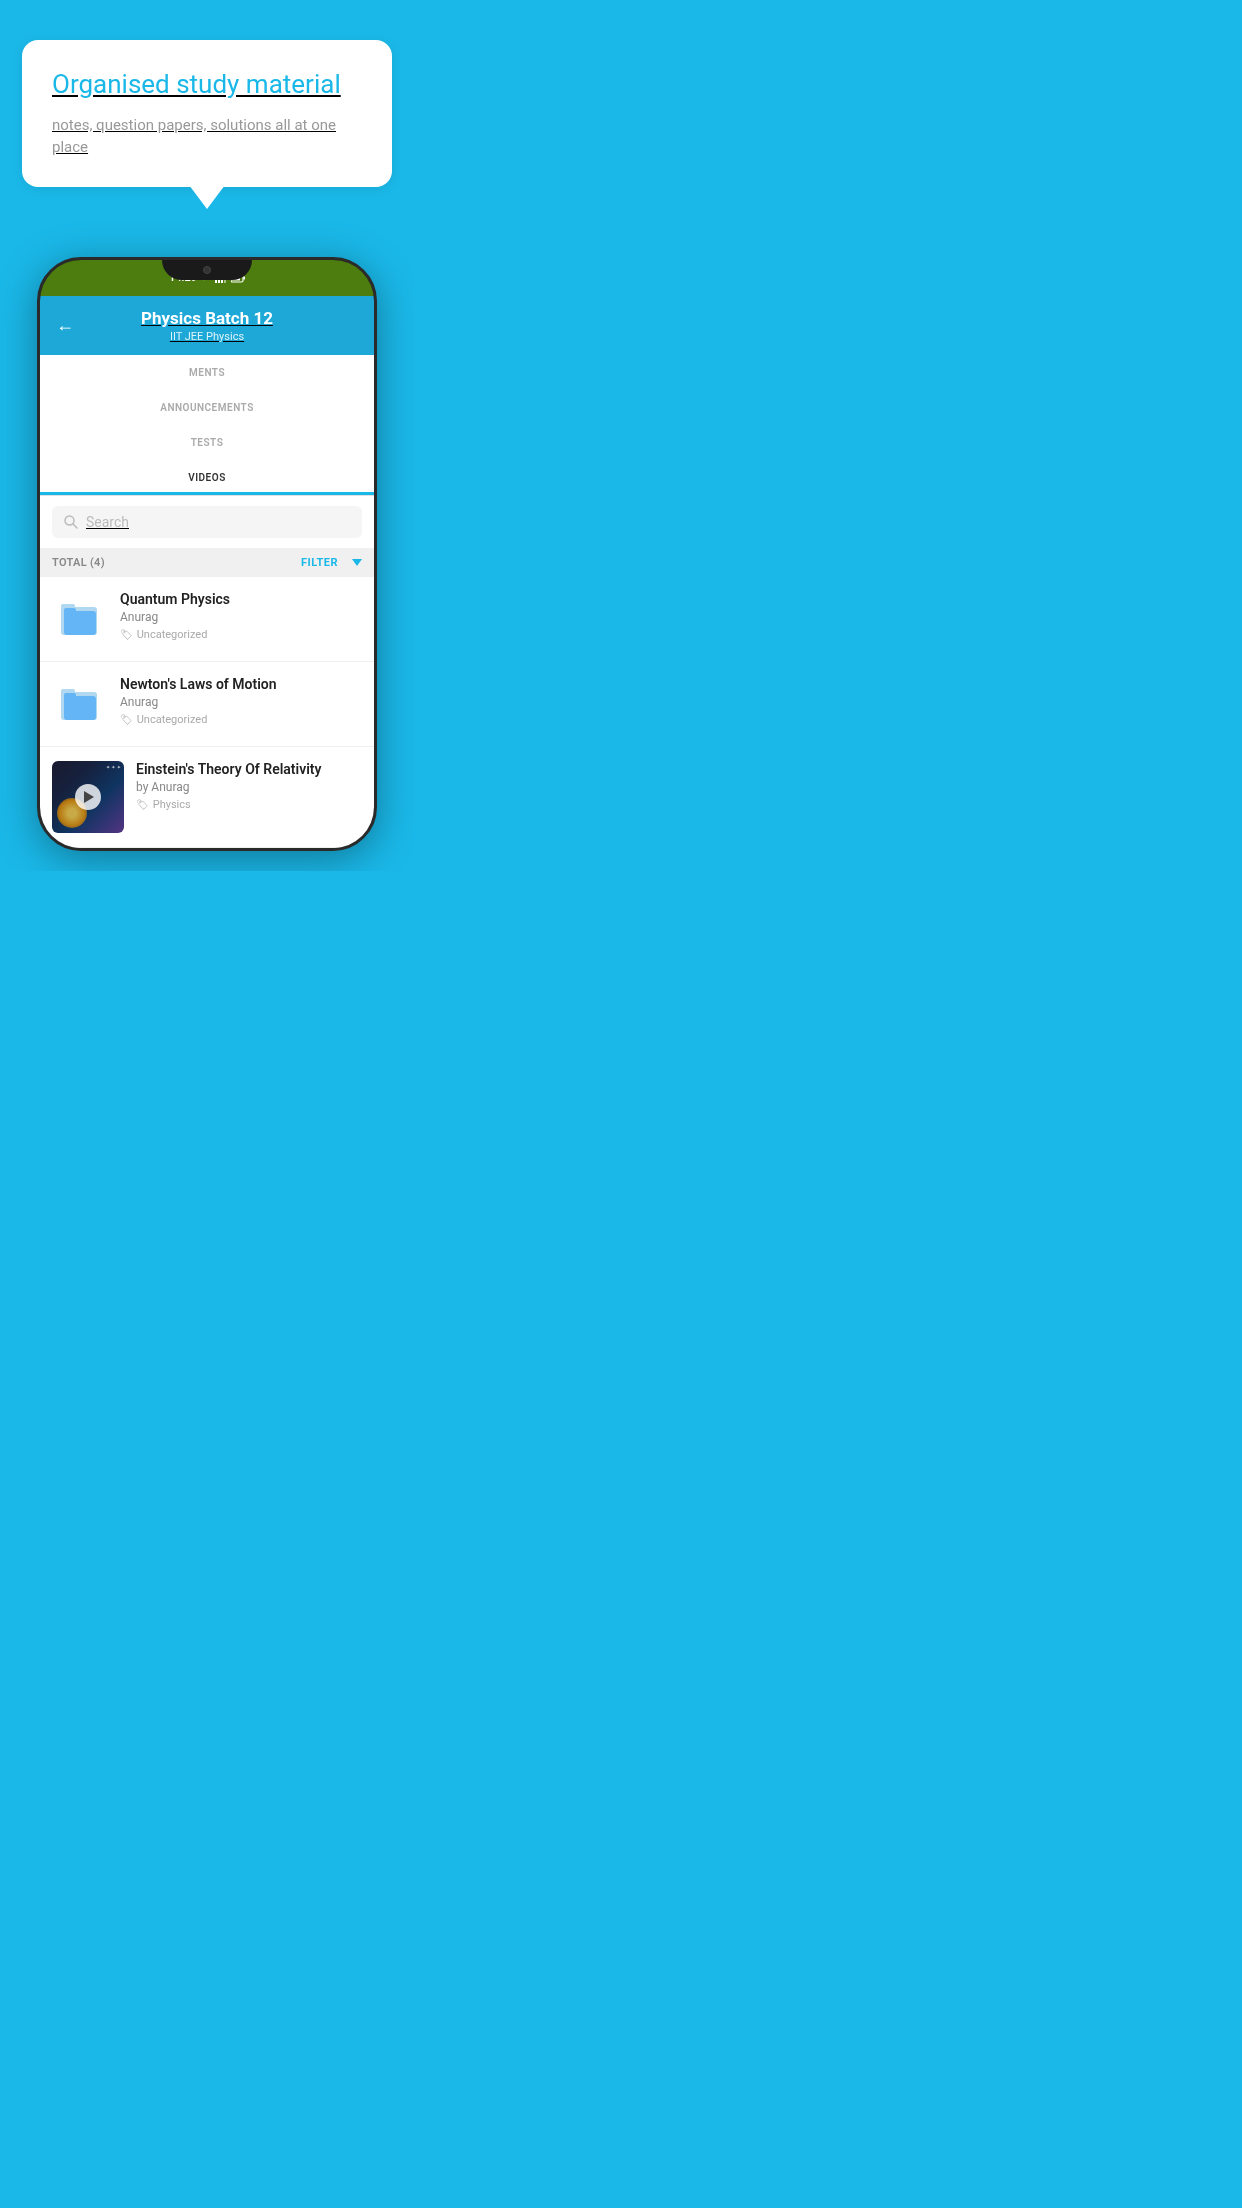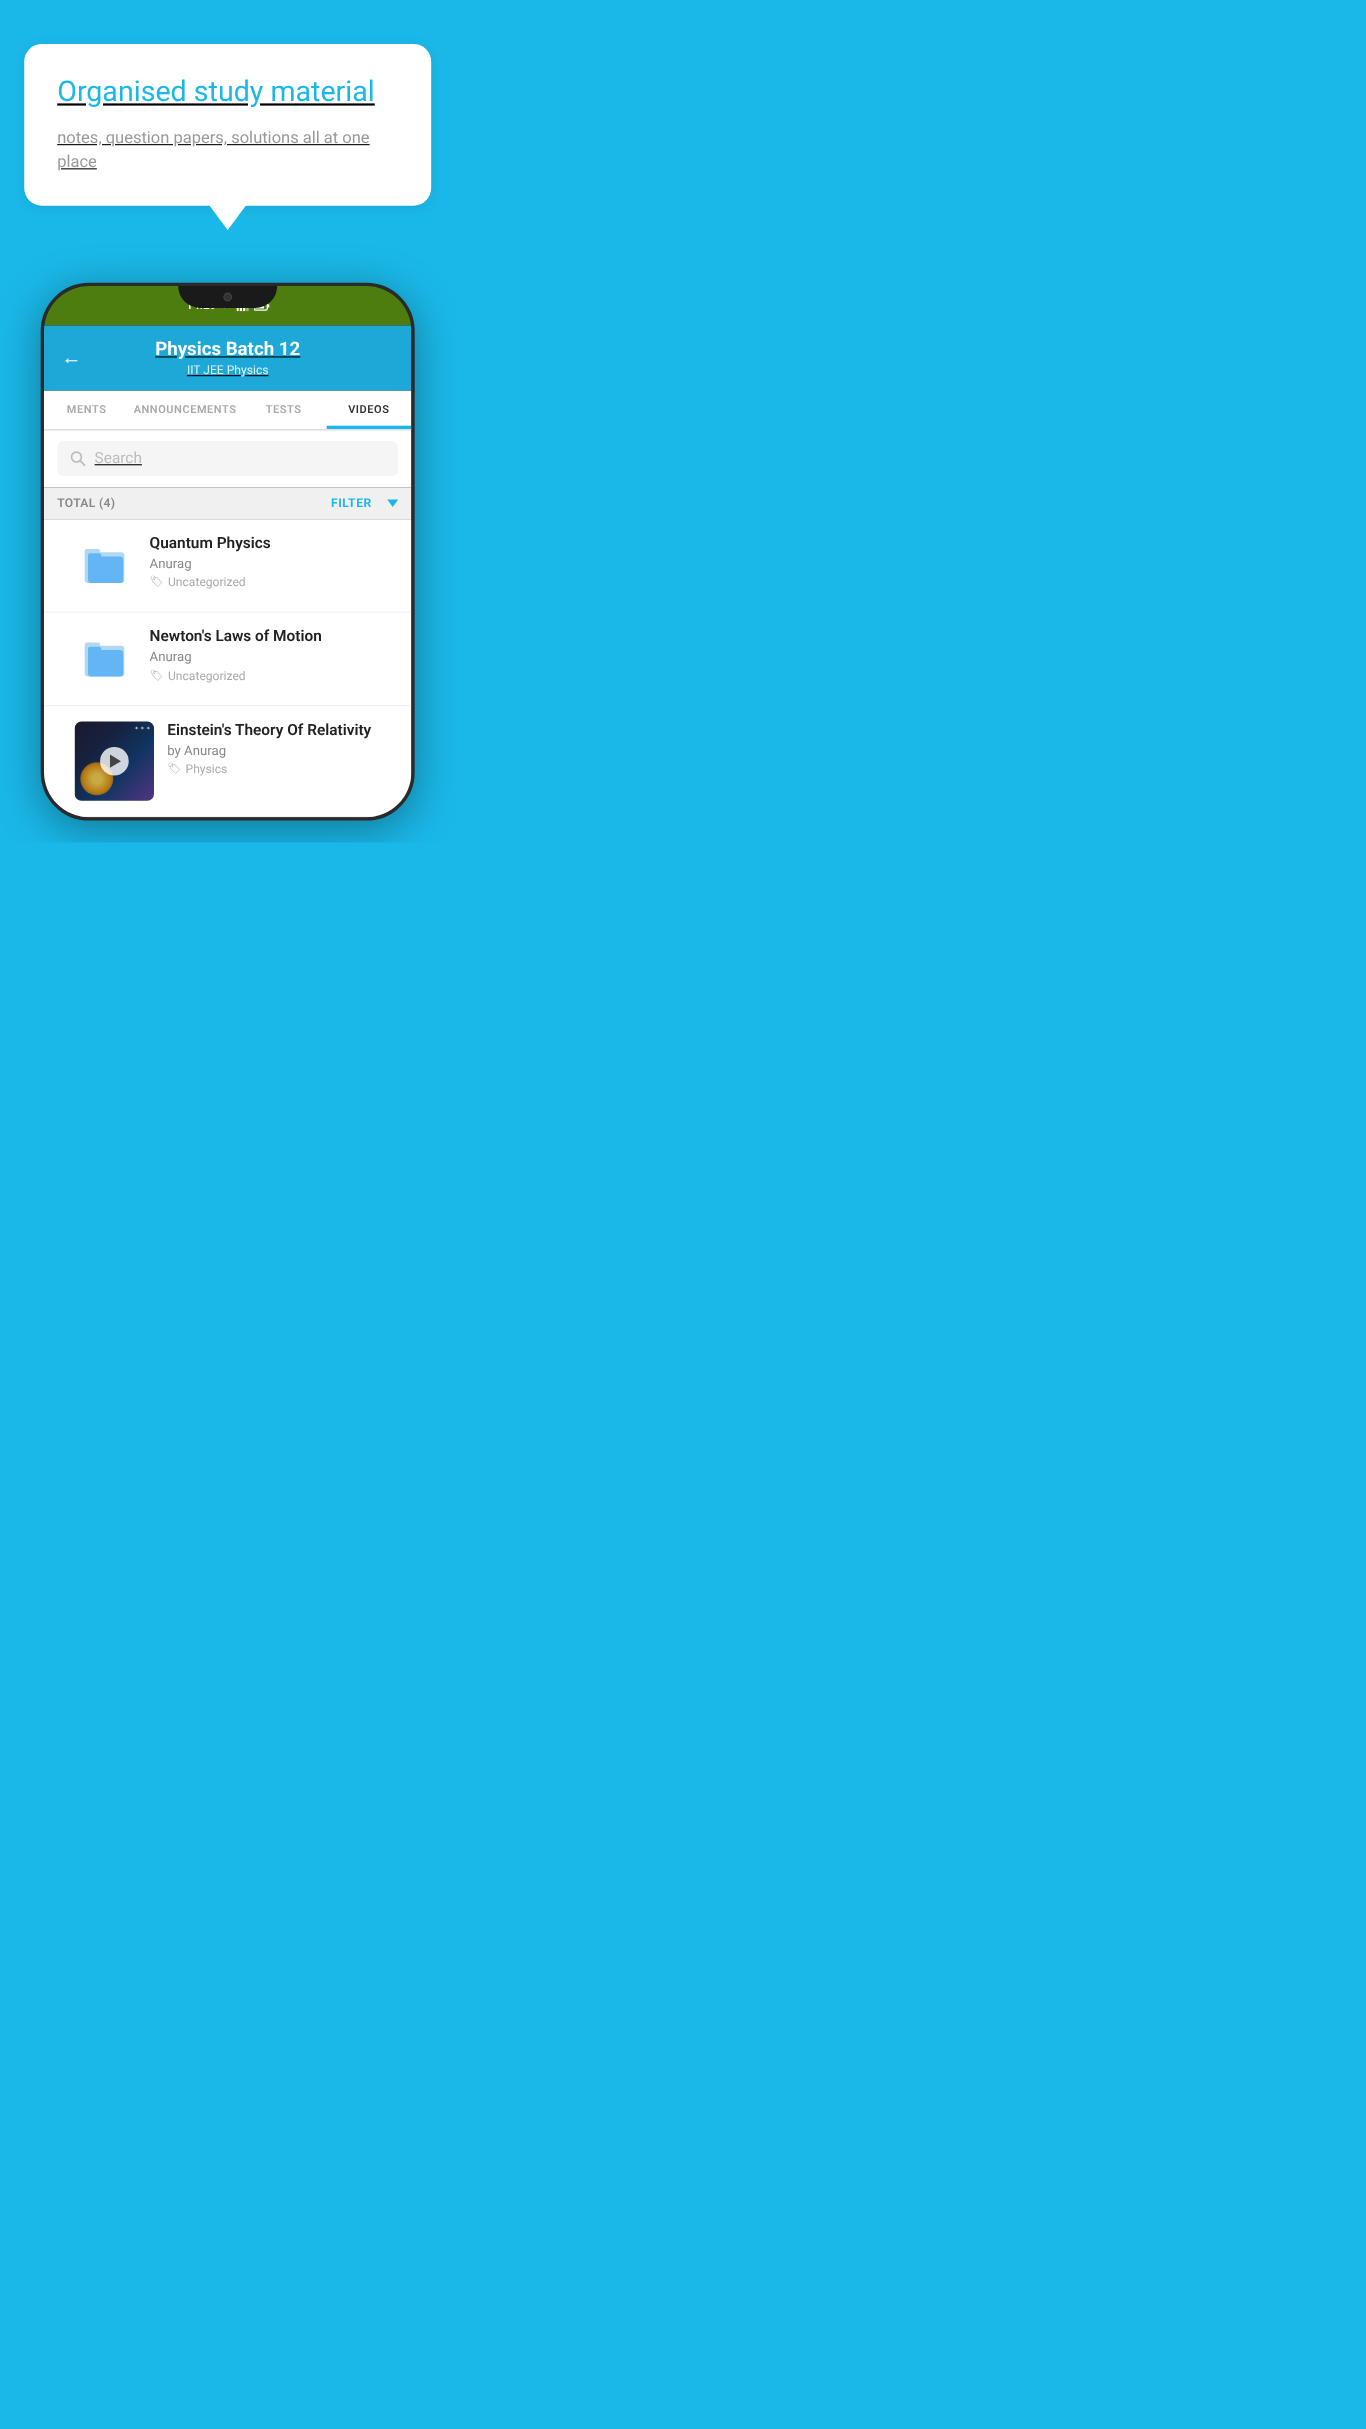--- a/index.html
+++ b/index.html
@@ -157,20 +157,21 @@
       font-size: 11px;
       margin-top: 2px;
     }
 
     
     .tabs {
       background: white;
       display: flex;
       border-bottom: 1px solid #e0e0e0;
       overflow: hidden;
+      flex-direction: column;
     }
 
     .tab {
       flex: 1;
       text-align: center;
       padding: 12px 4px;
       font-size: 10px;
       font-weight: 600;
       color: #aaa;
       letter-spacing: 0.5px;
@@ -249,21 +250,21 @@
     }
 
     
     .video-list {
       background: white;
     }
 
     .video-item {
       display: flex;
       align-items: flex-start;
-      padding: 14px 28px;
+      padding: 14px 12px;
       border-bottom: 1px solid #f0f0f0;
       cursor: pointer;
     }
 
     .video-thumb {
       width: 56px;
       height: 56px;
       flex-shrink: 0;
       margin-right: 12px;
       display: flex;

